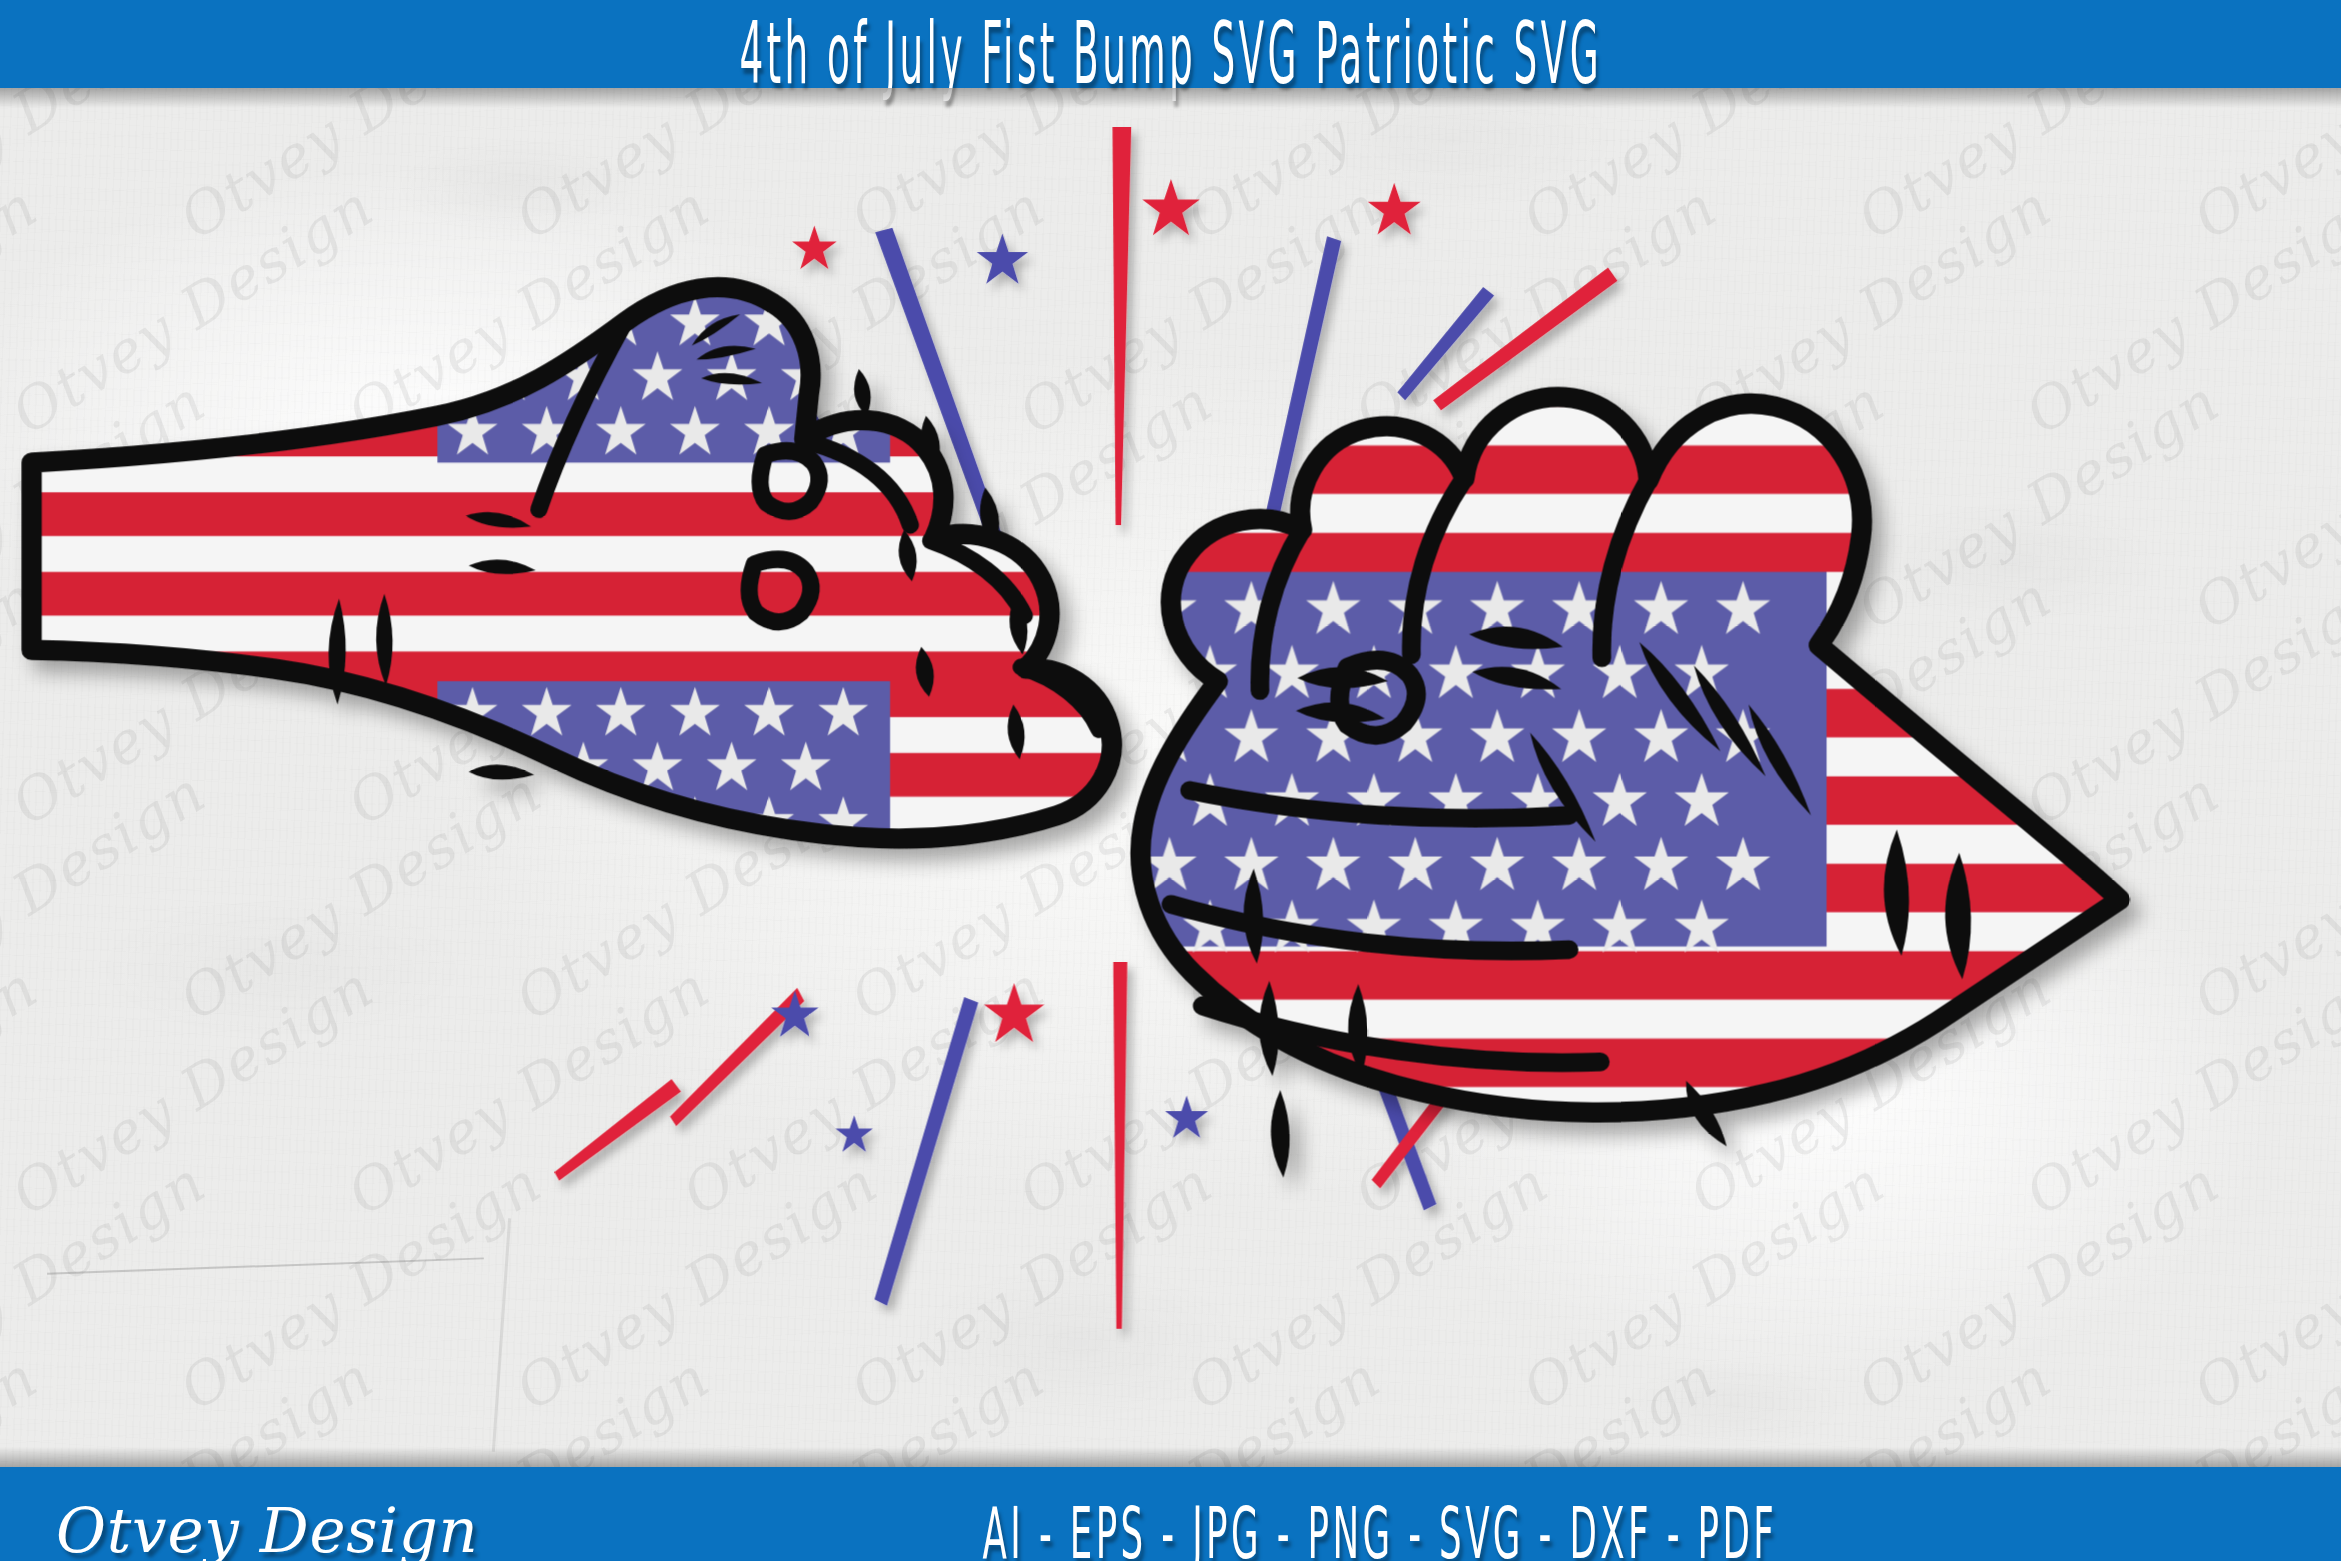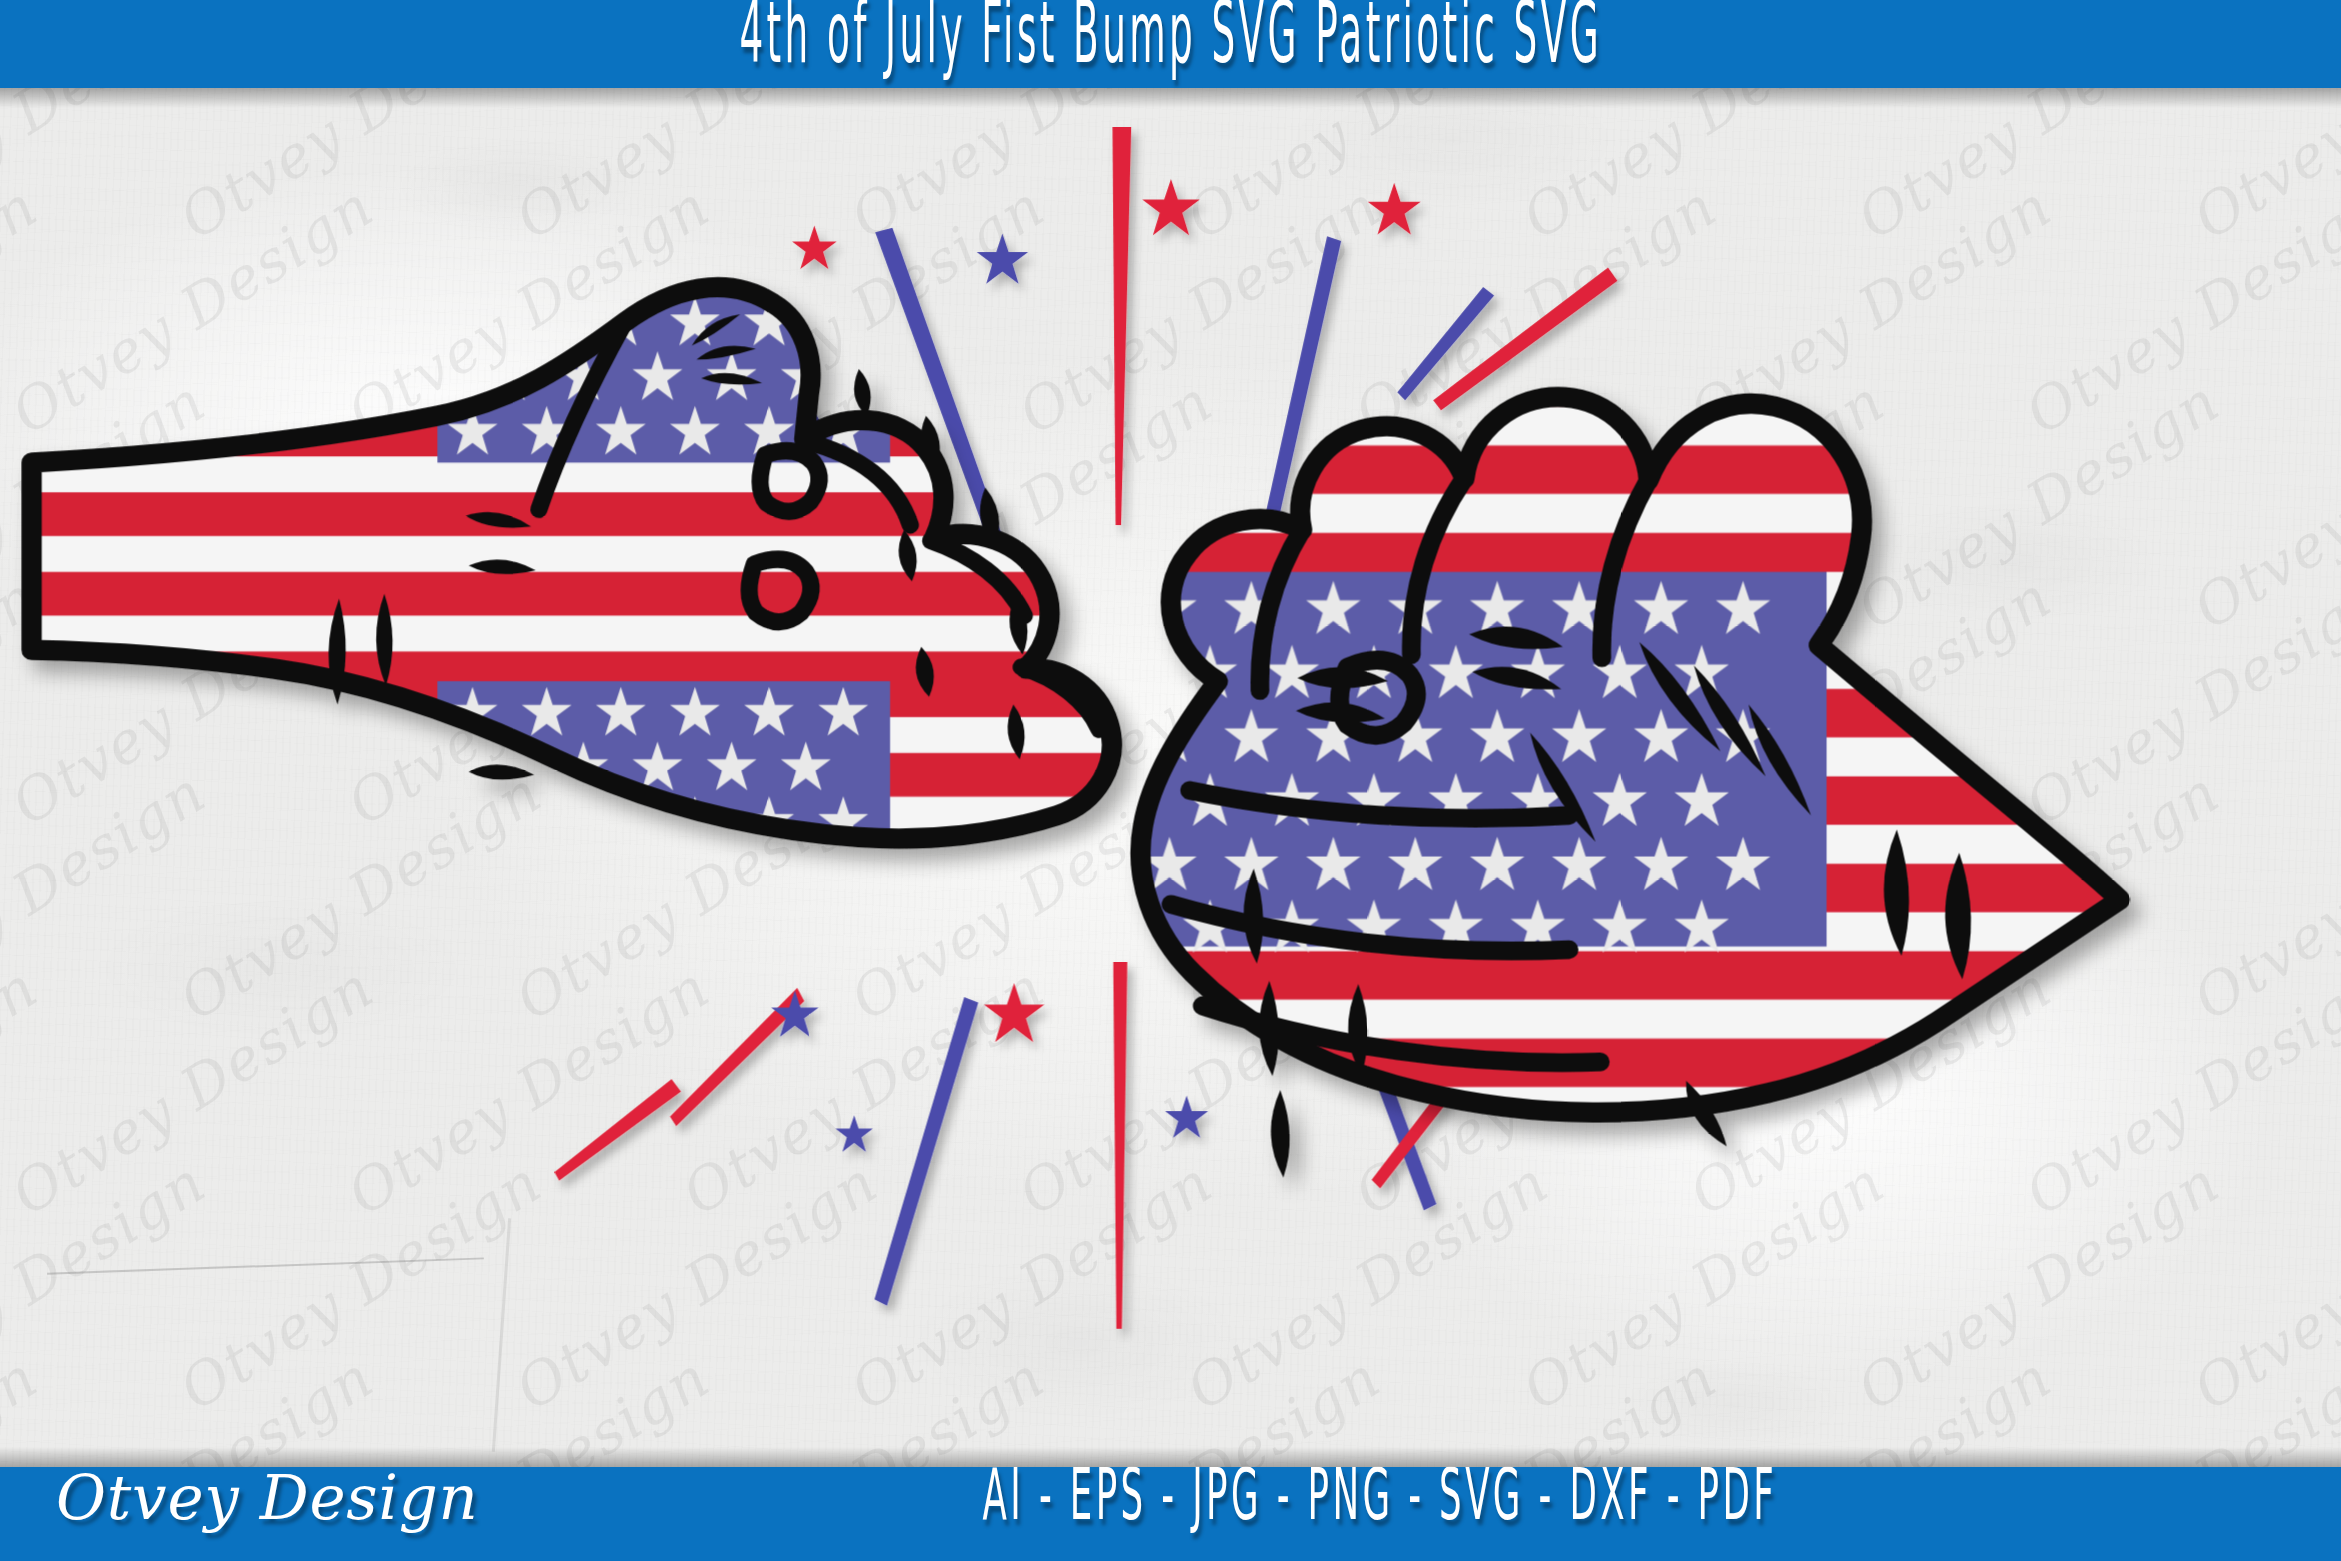--- a/index.html
+++ b/index.html
@@ -38,21 +38,21 @@
   
   .wm-layer{position:absolute;inset:0;overflow:hidden;pointer-events:none;}
   .wm{position:absolute;white-space:nowrap;
       font-family:"DejaVu Serif",serif;font-style:italic;
       font-size:58px;letter-spacing:1.6px;
       color:rgba(110,110,115,.115);
       transform-origin:left top;}
 
   
   .bar{position:absolute;left:0;width:2342px;background:#0a72c0;
-       display:flex;align-items:flex-start;z-index:40;}
+       display:flex;align-items:flex-end;z-index:40;}
   #headerbar{top:0;height:88px;justify-content:center;}
   #footerbar{bottom:0;height:94px;}
   .bar::after{content:"";position:absolute;left:0;width:100%;height:20px;
       pointer-events:none;}
   #headerbar::after{top:88px;
       background:linear-gradient(180deg,rgba(0,0,0,.30),rgba(0,0,0,0));}
   #footerbar::after{top:-20px;
       background:linear-gradient(0deg,rgba(0,0,0,.30),rgba(0,0,0,0));}
 
   .hdr-text{color:#fff;font-family:"DejaVu Sans Condensed","DejaVu Sans",sans-serif;

